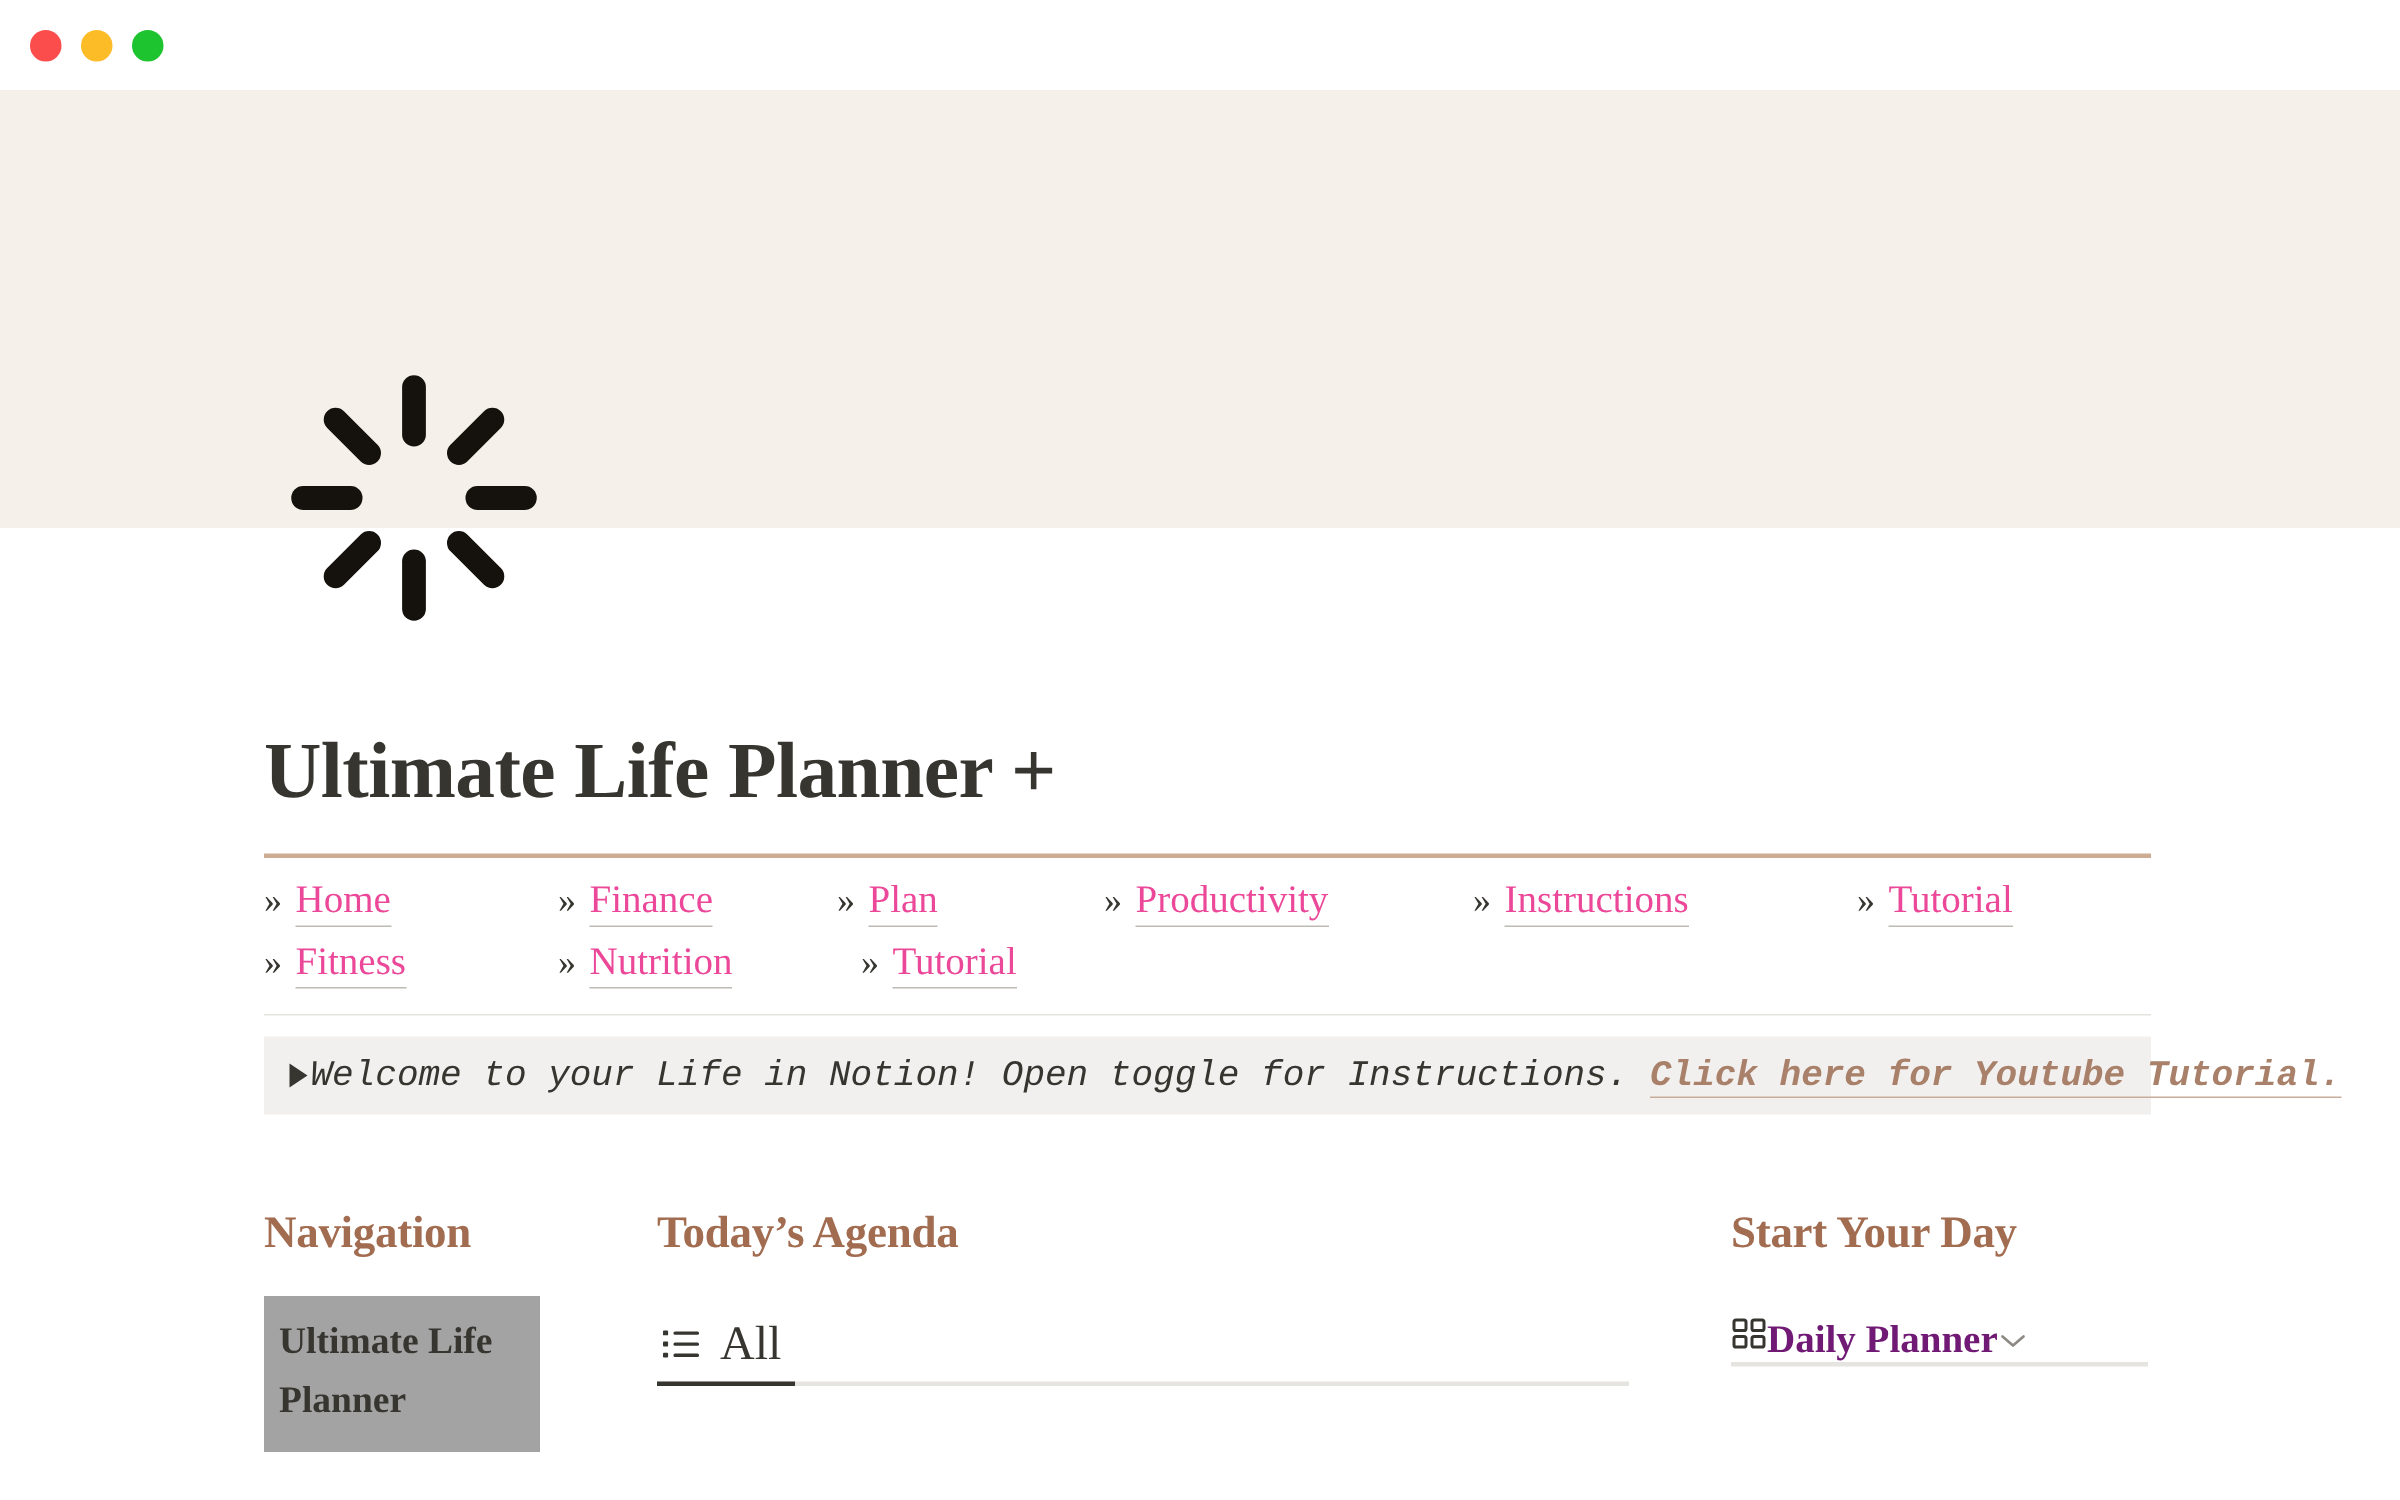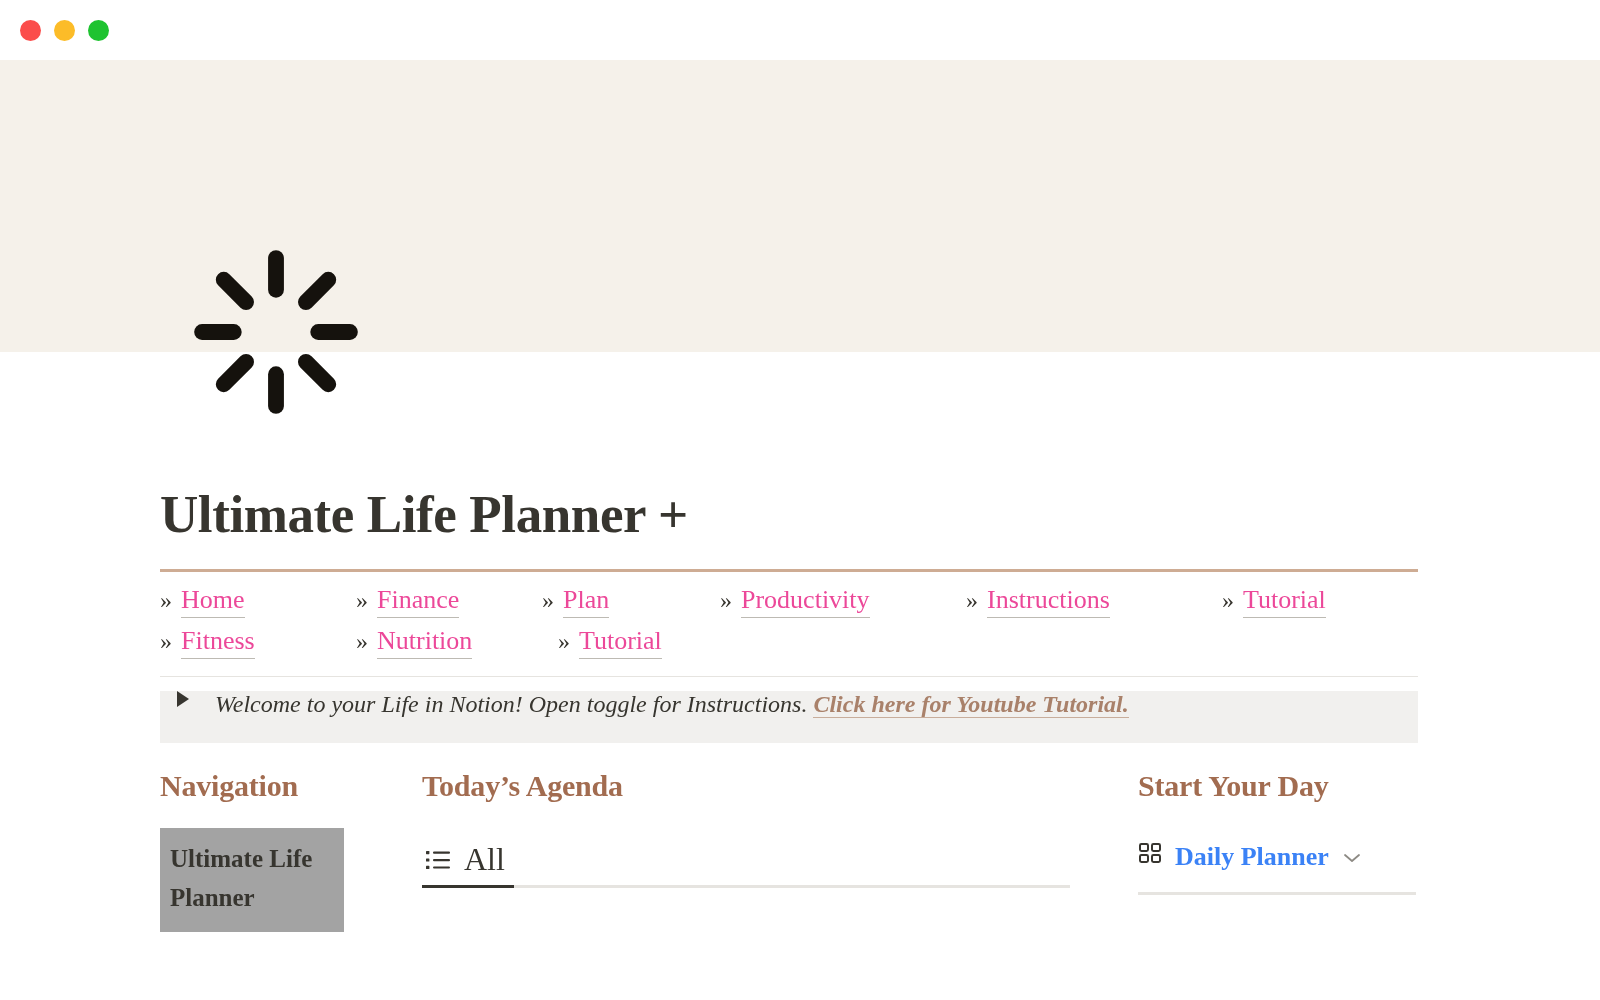--- a/index.html
+++ b/index.html
@@ -45,21 +45,21 @@
     width: 176px;
     height: 176px;
     z-index: 4;
   }
   .page-icon svg { display: block; width: 176px; height: 176px; }
 
   
   .content {
     position: absolute;
     top: 352px;
-    left: 0;
+    left: 16px;
     width: 1420px;
     background: #ffffff;
   }
   .inner {
     width: 1258px;
     margin-left: 160px;
   }
 
   .page-title {
     font-size: 53px;
@@ -107,23 +107,24 @@
     width: 1258px;
   }
 
   
   .callout {
     margin-top: 14px;
     width: 1258px;
     height: 52px;
     background: #f1f0ee;
     display: flex;
-    align-items: flex-start;
+    align-items: center;
     padding-left: 17px;
-    gap: 26px;
+    gap: 2px;
+    font-family: Liberation Mono, monospace;
   }
   .toggle-tri {
     width: 0; height: 0;
     border-left: 12px solid #37352f;
     border-top: 8px solid transparent;
     border-bottom: 8px solid transparent;
     cursor: pointer;
     flex: none;
   }
   .callout-text {
@@ -135,21 +136,21 @@
   .callout-link {
     font-style: italic;
     font-weight: 700;
     color: #a9816a;
     border-bottom: 1px solid #c8ad9b;
     cursor: pointer;
   }
 
   
   .columns {
-    margin-top: 26px;
+    margin-top: 62px;
     display: flex;
     width: 1258px;
   }
   .col-nav  { width: 262px; }
   .col-mid  { width: 716px; }
   .col-day  { width: 280px; }
 
   .col-head {
     font-size: 30px;
     font-weight: 700;
@@ -202,26 +203,25 @@
   }
 
   
   .list-icon { display: block; }
 
   
   .day-item {
     margin-top: 38px;
     display: inline-flex;
     align-items: center;
-    gap: 13px;
     font-size: 26px;
     font-weight: 700;
-    color: #3b82f6;
-    cursor: pointer;
-    padding-bottom: 20px;
+    color: #701a75;
+    cursor: pointer;
+    padding-bottom: 0;
     white-space: nowrap;
   }
   .chev-down {
     color: #8d8a84;
     font-weight: 400;
     font-size: 22px;
   }
   .day-rule {
     width: 278px;
     height: 3px;

